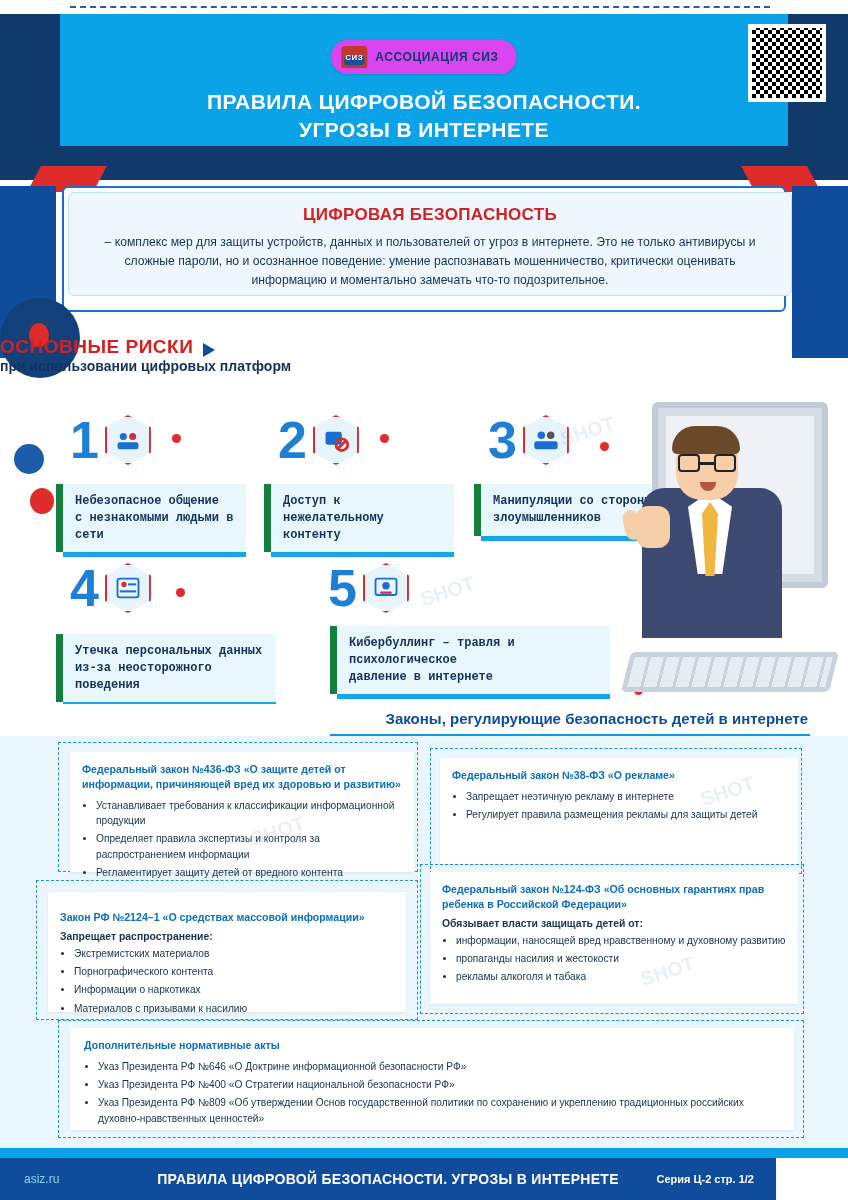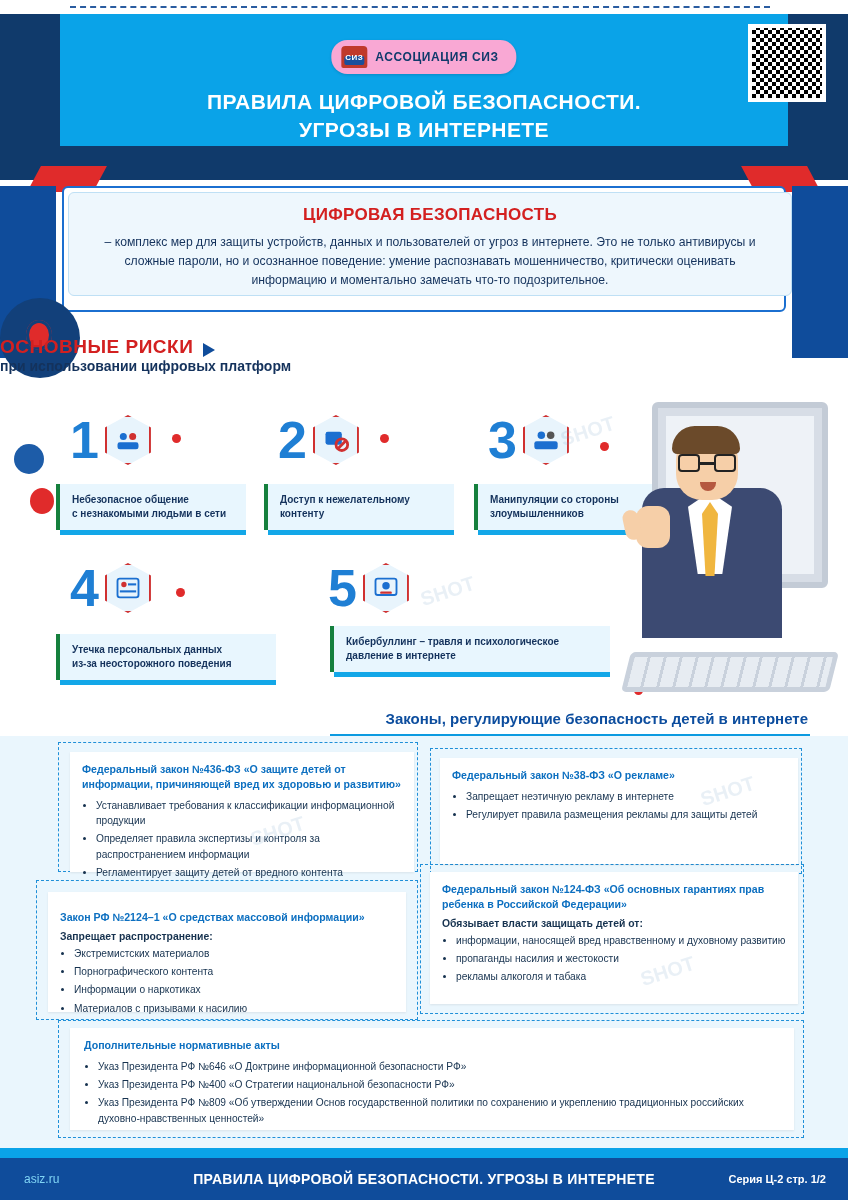--- a/index.html
+++ b/index.html
@@ -36,21 +36,21 @@
   .hdr-dark-right {
     position: absolute; left: 786px; top: 14px; width: 62px; height: 166px;
     background: #103a6b;
   }
   .hdr-dash-top {
     position: absolute; left: 70px; top: 6px; width: 700px; height: 0;
     border-top: 2px dashed #2a5ca0;
   }
   .logo-pill {
     position: absolute; left: 50%; top: 40px; transform: translateX(-50%);
-    background: #f9a8d4; border-radius: 16px;
+    background: #d946ef; border-radius: 16px;
     padding: 6px 18px 6px 10px;
     display: flex; align-items: center; gap: 8px;
     box-shadow: 0 1px 3px rgba(0,0,0,.15);
   }
   .logo-mark {
     width: 26px; height: 22px; background: #c0392b;
     border-radius: 4px 4px 2px 2px; position: relative;
     display: flex; align-items: center; justify-content: center;
     color: #fff; font-size: 9px; font-weight: bold;
   }
@@ -136,23 +136,23 @@
     font-family: "Liberation Sans", sans-serif;
   }
   .risk-hex {
     width: 46px; height: 50px; background: #e8f4fc;
     border: 2px solid #d03030;
     clip-path: polygon(50% 0,100% 25%,100% 75%,50% 100%,0 75%,0 25%);
     display:flex;align-items:center;justify-content:center;
   }
   .risk-hex svg { width: 28px; height: 28px; }
   .risk-label {
-    background: #e8f6fe; border-left: 4px solid #15803d;
-    color: #14325c; font-size: 10px; font-weight: bold; line-height: 1.4;
-    padding: 9px 12px; position: relative;
+    background: #e8f6fe; border-left: 7px solid #15803d;
+    color: #14325c; font-size: 12px; font-weight: bold; line-height: 1.4;
+    padding: 9px 12px; position: relative; font-family: Liberation Mono, monospace;
   }
   .risk-label:after {
     content:""; position:absolute; left:0; bottom:-5px; width:100%; height:5px; background:#13a7e8;
   }
   .dot-red { width: 9px; height: 9px; border-radius: 50%; background: #e02b2b; position: absolute; }
 
   
   .man-wrap { position: absolute; right: 12px; top: 396px; width: 240px; height: 320px; }
   .monitor {
     position: absolute; right: 8px; top: 6px; width: 176px; height: 186px;
@@ -218,21 +218,21 @@
   .card { position: absolute; background: #ffffff; box-shadow: 0 1px 2px rgba(0,0,0,.08); }
   .card-h {
     color: #0c6fc0; font-size: 10.6px; font-weight: bold; line-height: 1.4; margin-bottom: 6px;
   }
   .card ul { margin: 0 0 0 14px; }
   .card li { color: #16324f; font-size: 10.2px; line-height: 1.5; margin-bottom: 3px; }
   .card p.lead { color:#16324f; font-size:10.4px; font-weight:bold; margin-bottom:4px;}
 
   
   .footer {
-    position: absolute; left: 0; bottom: 0; width: 848px; height: 42px;
+    position: absolute; left: 0; bottom: 0; width: 776px; height: 42px;
     background: #0f4c9b; display: flex; align-items: center;
   }
   .footer .site { position:absolute; left: 24px; color:#7fd4f5; font-size: 12px; }
   .footer .f-title {
     width: 100%; text-align: center; color: #ffffff; font-size: 14px; font-weight: bold;
     letter-spacing: .3px;
   }
   .footer .f-ser { position:absolute; right: 22px; color:#ffffff; font-size: 11px; font-weight:bold;}
   .footer-strip { position:absolute; left:0; bottom:42px; width:848px; height:10px; background:#0aa3e8;}
   .wm {

